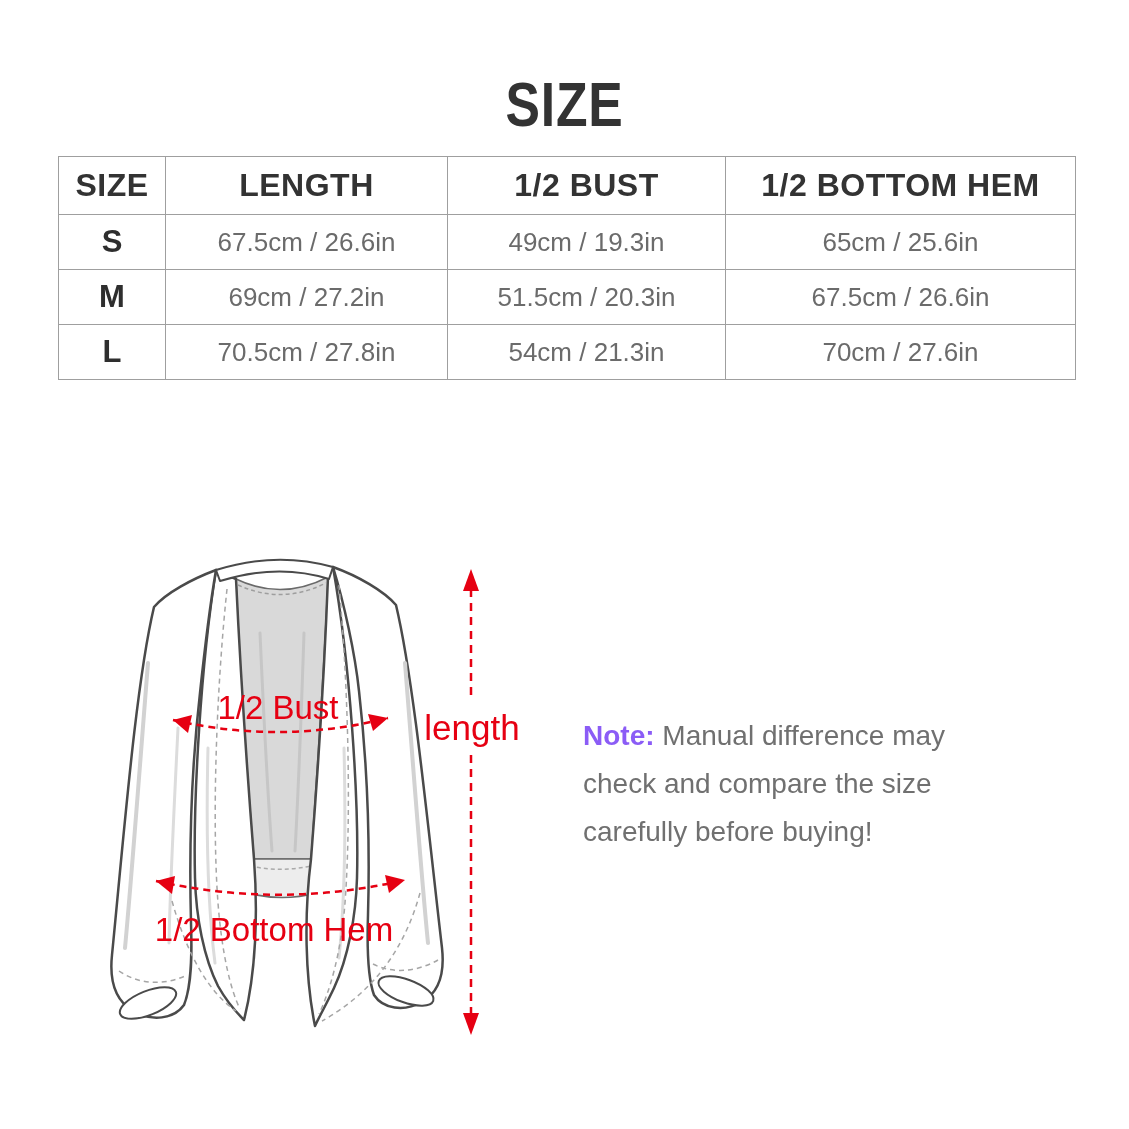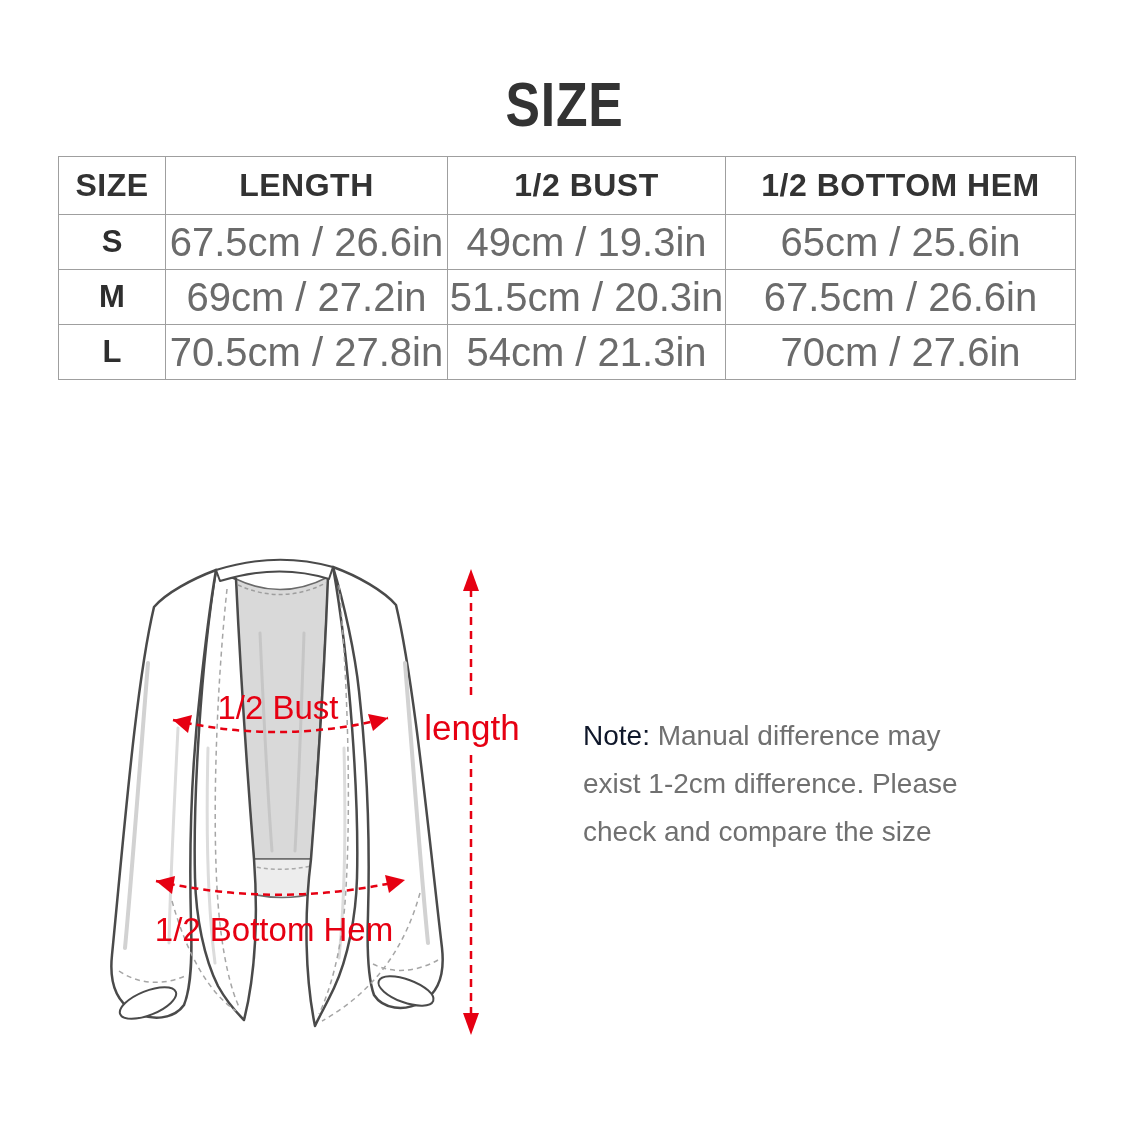--- a/index.html
+++ b/index.html
@@ -17,27 +17,27 @@
     border-collapse:collapse;table-layout:fixed;
   }
   .size-table th,.size-table td{
     border:1.5px solid #9f9f9f;text-align:center;vertical-align:middle;
     padding:0;overflow:hidden;white-space:nowrap;
   }
   .size-table thead tr{height:58px;}
   .size-table tbody tr{height:55px;}
   .size-table thead th{font-size:32px;font-weight:bold;color:#333333;letter-spacing:0.5px;}
   .size-table tbody th{font-size:31px;font-weight:bold;color:#2e2e2e;}
-  .size-table tbody td{font-size:40px;font-weight:normal;color:#6b6b6b;}
+  .size-table tbody td{font-size:26px;font-weight:normal;color:#6b6b6b;}
   .diagram-wrap{position:absolute;left:88px;top:543px;width:445px;height:535px;}
   .note{
     position:absolute;left:583px;top:712px;width:480px;
     font-size:28px;line-height:48px;color:#707070;
   }
-  .note .note-label{font-weight:normal;color:#0f172a;}
+  .note .note-label{font-weight:bold;color:#8b5cf6;}
   svg text.red-label{font-family:"Liberation Sans", sans-serif;}
 </style>
 </head>
 <body>
 
 <div class="page-title">SIZE</div>
 
 <table class="size-table">
   <colgroup>
     <col style="width:107px">
@@ -127,15 +127,15 @@
     <path d="M 383,212 L 383,470" fill="none" stroke="#e60012" stroke-width="2.5" stroke-dasharray="8 6"></path>
     <polygon points="383,26 375,48 391,48" fill="#e60012"></polygon>
     <polygon points="383,492 375,470 391,470" fill="#e60012"></polygon>
     <text class="red-label" x="384" y="197" text-anchor="middle" font-size="35" fill="#e60012">length</text>
   </g>
 </svg>
 </div>
 
 <div class="note">
   <div><span class="note-label">Note:</span> <span>Manual difference may</span></div>
-  <div>exist 1-2cm difference. Please</div>
   <div>check and compare the size</div>
+  <div>carefully before buying!</div>
 </div>
 
 </body></html>

